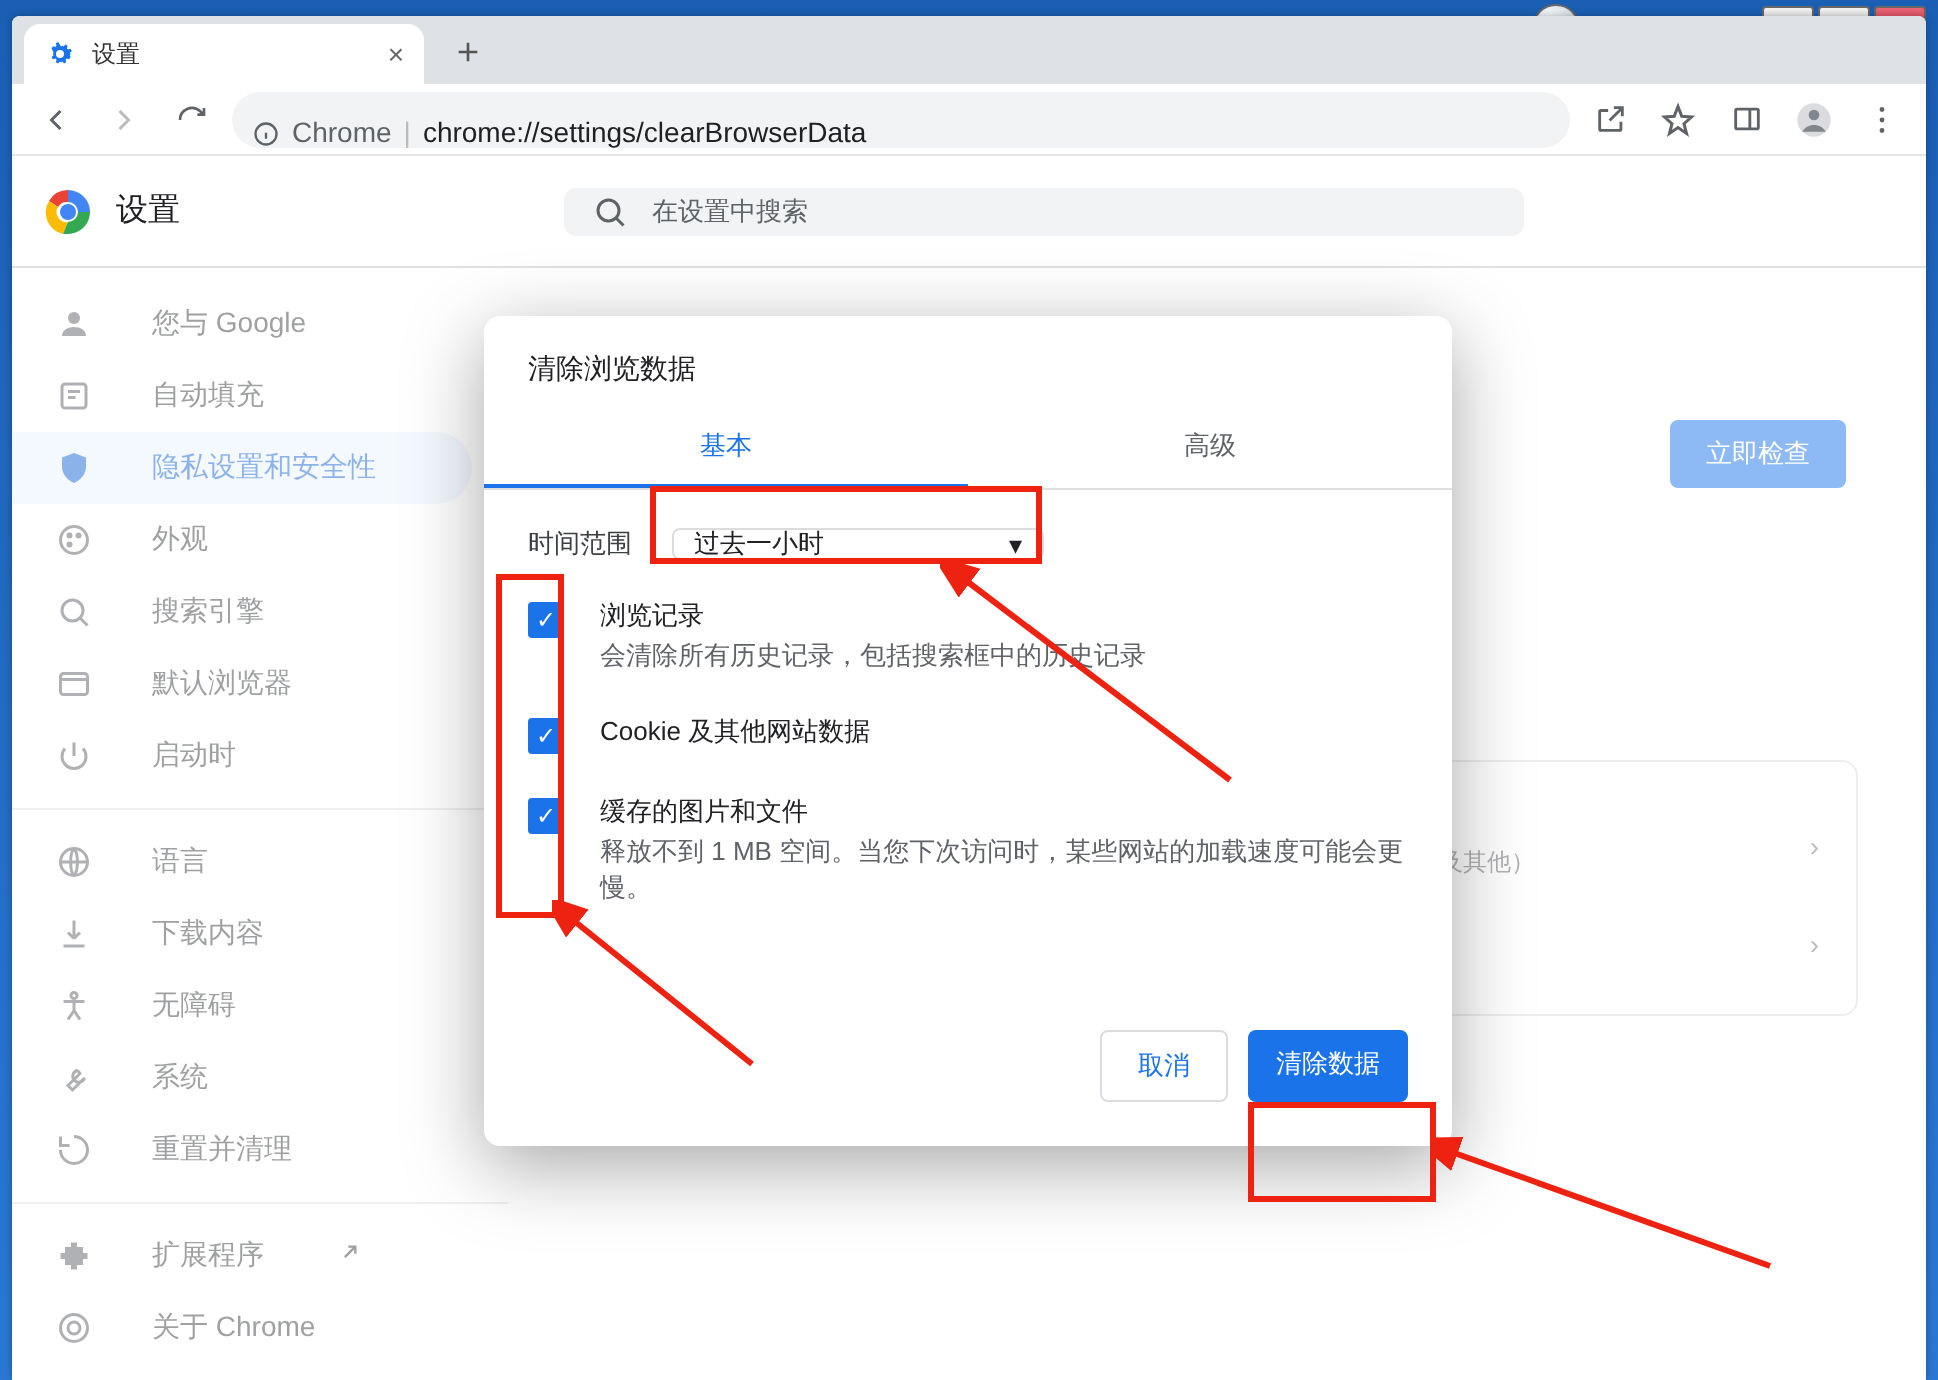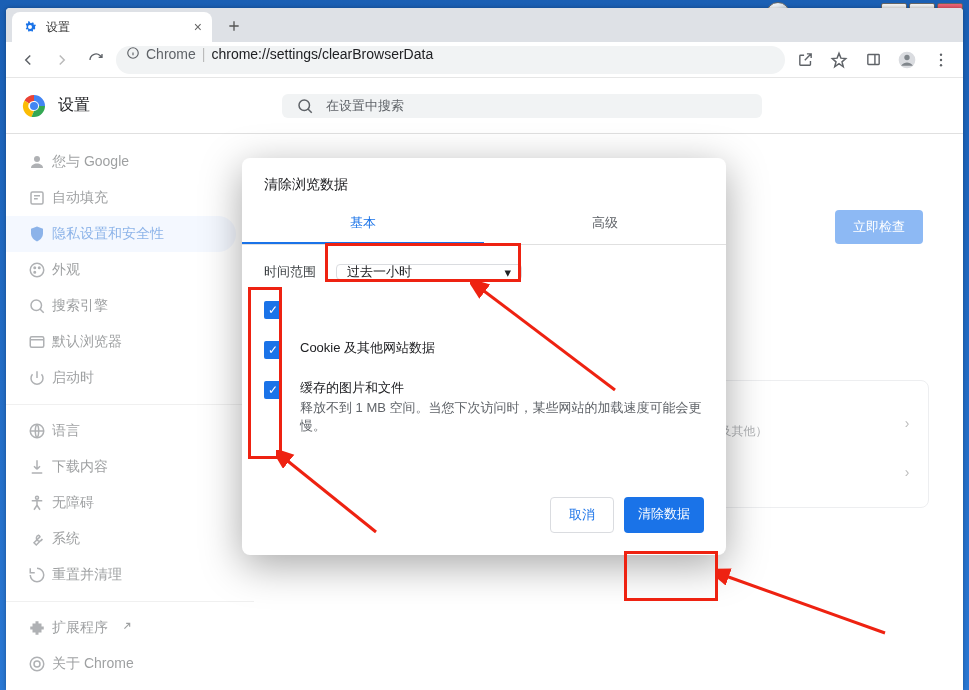--- a/index.html
+++ b/index.html
@@ -14,34 +14,34 @@
 .browser { position:absolute; top:8px; left:6px; right:6px; bottom:0; background:#fff; display:flex; flex-direction:column; border-radius:4px 4px 0 0; overflow:hidden; box-shadow:0 0 4px rgba(0,0,0,.3); }
 .tabstrip { height:34px; background:#dee1e6; display:flex; align-items:flex-end; padding:0 6px; }
 .tab { height:30px; background:#fff; border-radius:8px 8px 0 0; display:flex; align-items:center; padding:0 10px; gap:8px; min-width:200px; font-size:12px; color:#333; }
 .tab .favicon { width:16px; height:16px; color:#1a73e8; }
 .tab .tclose { color:#666; font-size:14px; margin-left:auto; }
 .newtab { width:28px; height:28px; border-radius:14px; background:transparent; display:flex; align-items:center; justify-content:center; color:#555; margin-left:8px; margin-bottom:2px; }
 
 .toolbar { height:36px; background:#fff; display:flex; align-items:center; padding:0 8px; gap:6px; border-bottom:1px solid #e6e6e6; }
 .tbtn { width:28px; height:28px; border-radius:14px; display:flex; align-items:center; justify-content:center; color:#5f6368; }
 .tbtn.disabled { color:#bbb; }
-.addrwrap { flex:1; height:28px; background:#f1f3f4; border-radius:14px; display:flex; align-items:flex-start; padding:0 10px; gap:6px; color:#5f6368; font-size:14px; }
+.addrwrap { flex:1; height:28px; background:#f1f3f4; border-radius:14px; display:flex; align-items:flex-end; padding:0 10px; gap:6px; color:#5f6368; font-size:14px; }
 .addrwrap .scheme { color:#5f6368; }
 .addrwrap .sep { color:#bbb; }
 .addrwrap .path { color:#202124; }
 
 
 .page { flex:1; background:#fff; position:relative; display:flex; overflow:hidden; }
 .header { position:absolute; top:0; left:0; right:0; height:56px; background:#fff; display:flex; align-items:center; padding:0 16px; gap:12px; border-bottom:1px solid #e0e0e0; z-index:1; }
 .chromeicon { width:24px; height:24px; }
 .stitle { font-size:16px; color:#202124; }
 .searchwrap { margin-left:180px; height:24px; width:480px; background:#f1f3f4; border-radius:6px; display:flex; align-items:center; padding:0 14px; gap:12px; color:#5f6368; }
 
 .sidebar { position:absolute; top:56px; left:0; bottom:0; width:248px; padding:10px 0; overflow:auto; }
-.navitem { height:36px; display:flex; align-items:center; padding:0 22px; gap:4px; color:#3c4043; font-size:14px; border-radius:0 18px 18px 0; margin-right:18px; }
+.navitem { height:36px; display:flex; align-items:center; padding:0 22px; gap:28px; color:#3c4043; font-size:14px; border-radius:0 18px 18px 0; margin-right:18px; }
 .navitem.active { background:#e8f0fe; color:#1967d2; }
 .navitem .nicon { width:20px; color:#5f6368; display:flex; }
 .navitem.active .nicon { color:#1967d2; }
 .navdivider { height:1px; background:#e0e0e0; margin:8px 0; }
 
 .main { position:absolute; top:56px; left:248px; right:0; bottom:0; background:#fff; overflow:hidden; }
 .card { margin:16px auto; width:640px; background:#fff; border:1px solid #dadce0; border-radius:8px; padding:14px 18px; }
 .card .row { display:flex; align-items:center; justify-content:space-between; padding:10px 0; font-size:14px; color:#202124; }
 .bluebtn { background:#1a73e8; color:#fff; padding:8px 18px; border-radius:4px; font-size:13px; }
 .chev { color:#777; }
@@ -362,20 +362,24 @@
   <div class="mrange">
     <span>时间范围</span>
     <div class="select">
       <span>过去一小时</span>
       <span>▾</span>
     </div>
   </div>
   <div id="mitems">
       <div class="mitem">
         <div class="cbox">✓</div>
+        <div class="txt">
+          <div class="t1">浏览记录</div>
+          <div class="t2">会清除所有历史记录，包括搜索框中的历史记录</div>
+        </div>
       </div>
       <div class="mitem">
         <div class="cbox">✓</div>
         <div class="txt">
           <div class="t1">Cookie 及其他网站数据</div>
         </div>
       </div>
       <div class="mitem">
         <div class="cbox">✓</div>
         <div class="txt">

